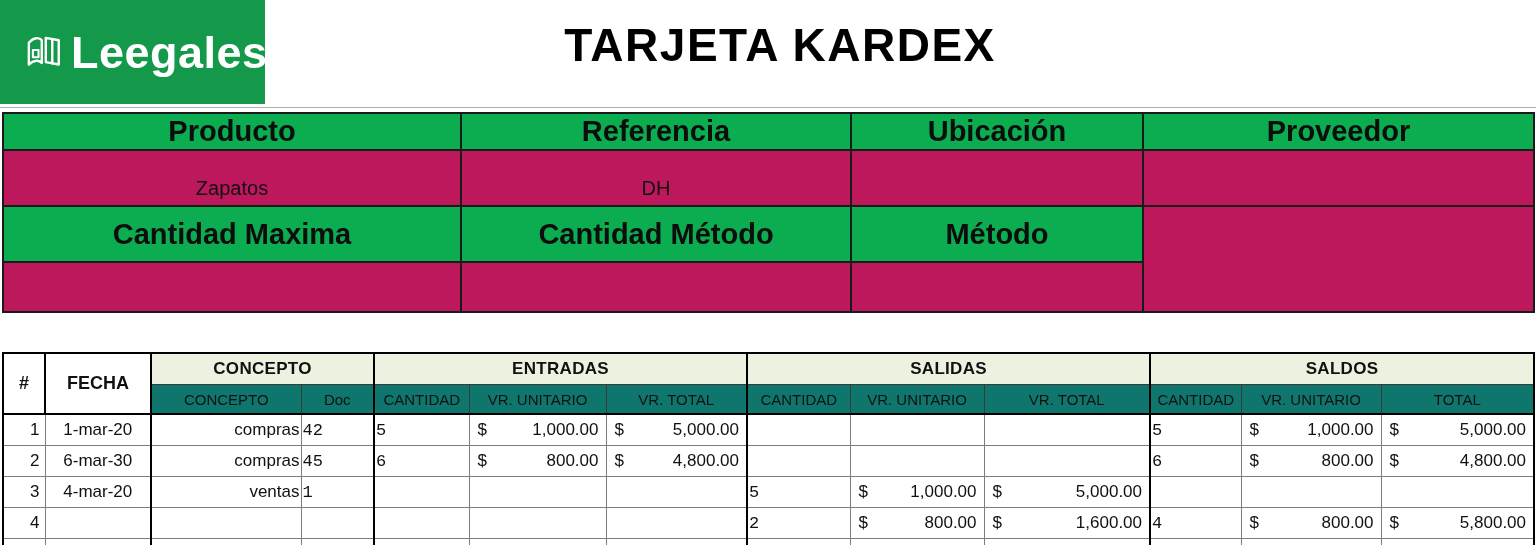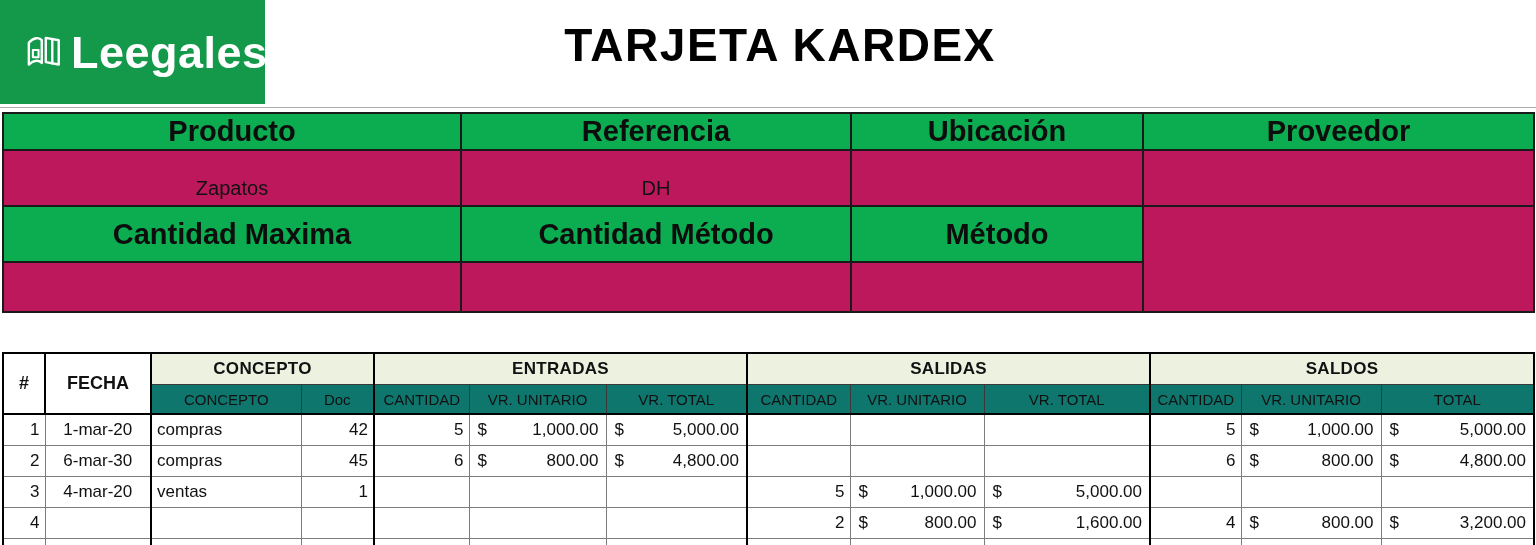--- a/index.html
+++ b/index.html
@@ -83,22 +83,22 @@
   #kardex tbody td{
     border:1px solid #7d7d7d; background:#fff;
     font-size:17px; height:28px; vertical-align:middle;
     overflow:hidden; white-space:nowrap;
   }
   #kardex .thickR{ border-right:2px solid #000 !important; }
   #kardex tbody tr{ height:28px; }
 
   .c-num{ text-align:right; padding-right:5px; font-size:18px; }
   .c-center{ text-align:center;margin-left:43px; }
-  .c-left{ text-align:left; padding-left:5px; }
-  .c-right{ text-align:right; padding-right:5px; }
+  .c-left{ text-align:right; padding-left:5px; }
+  .c-right{ text-align:left; padding-right:5px;font-family:Liberation Mono, monospace; }
   .c-cur{ text-align:right; padding-right:7px; }
   .c-cur .cur{ float:left; margin-left:7px; }
 </style>
 </head>
 <body>
 
 <div id="page">
 
   <div id="logo-box">
     <span>
@@ -243,21 +243,21 @@
           <td class="c-left"></td>
           <td class="c-right thickR"></td>
           <td class="c-right"></td>
           <td class="c-cur"><span class="cur"></span><span class="amt"></span></td>
           <td class="c-cur thickR"><span class="cur"></span><span class="amt"></span></td>
           <td class="c-right">2</td>
           <td class="c-cur"><span class="cur">$</span><span class="amt">800.00</span></td>
           <td class="c-cur thickR"><span class="cur">$</span><span class="amt">1,600.00</span></td>
           <td class="c-right">4</td>
           <td class="c-cur"><span class="cur">$</span><span class="amt">800.00</span></td>
-          <td class="c-cur"><span class="cur">$</span><span class="amt">3,200.00</span></td>
+          <td class="c-cur"><span class="cur">$</span><span class="amt">5,800.00</span></td>
         </tr>
         <tr>
           <td class="c-num">5</td>
           <td class="c-center thickR"></td>
           <td class="c-left"></td>
           <td class="c-right thickR"></td>
           <td class="c-right"></td>
           <td class="c-cur"><span class="cur"></span><span class="amt"></span></td>
           <td class="c-cur thickR"><span class="cur"></span><span class="amt"></span></td>
           <td class="c-right"></td>

